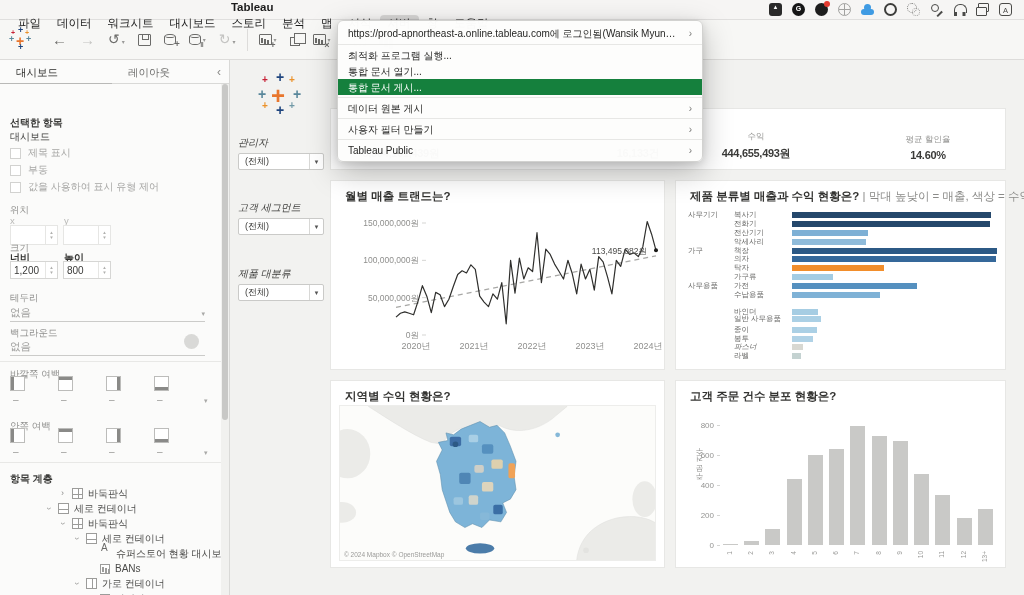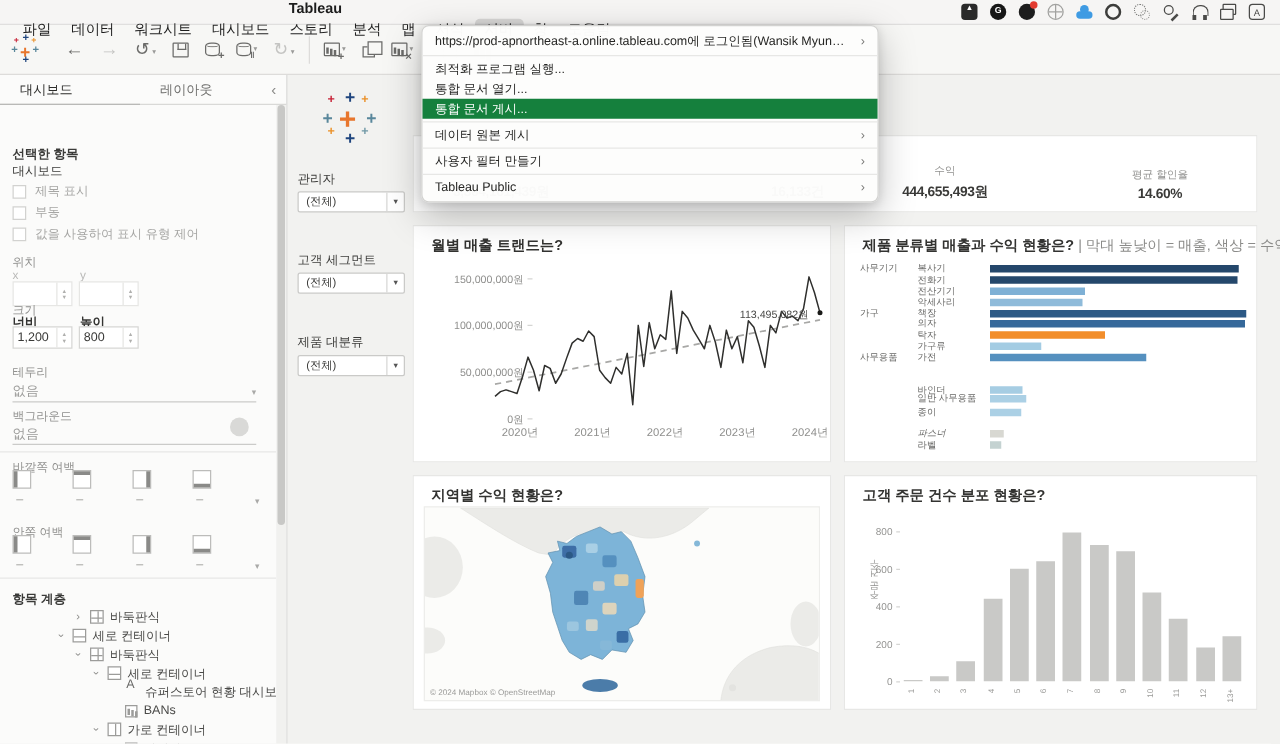--- a/index.html
+++ b/index.html
@@ -135,21 +135,21 @@
   #dash-logo span:nth-child(1){ left:21px; top:14px; font-size:24px; color:#e8762d; }
   #dash-logo span:nth-child(2){ left:26px; top:0px;  font-size:14px; color:#1f457e; }
   #dash-logo span:nth-child(3){ left:26px; top:33px; font-size:14px; color:#1f457e; }
   #dash-logo span:nth-child(4){ left:8px;  top:17px; font-size:14px; color:#59879b; }
   #dash-logo span:nth-child(5){ left:43px; top:17px; font-size:14px; color:#59879b; }
   #dash-logo span:nth-child(6){ left:12px; top:5px;  font-size:10px; color:#c72035; }
   #dash-logo span:nth-child(7){ left:39px; top:5px;  font-size:10px; color:#eb9129; }
   #dash-logo span:nth-child(8){ left:12px; top:31px; font-size:10px; color:#eb9129; }
   #dash-logo span:nth-child(9){ left:39px; top:31px; font-size:10px; color:#7199a6; }
   .filter-block { position:absolute; left:8px; width:86px; }
-  .filter-label { font-size:10px; color:#3c3c3a; margin-bottom:3px; }
+  .filter-label { font-size:10px; color:#3c3c3a; margin-bottom:3px;font-style:italic; }
   .fselect { height:17px; background:#fff; border:1px solid #cacac8; border-radius:2px; display:flex; align-items:center; justify-content:space-between; padding-left:6px; font-size:9px; color:#3a3a38; }
   .fs-caret { width:14px; align-self:stretch; border-left:1px solid #d8d8d6; display:flex; align-items:center; justify-content:center; font-size:6px; color:#555; }
   .card { position:absolute; background:#fff; border:1px solid #e7e7e5; }
   #ban-card  { left:100px; top:48px;  width:676px; height:62px; }
   #line-card { left:100px; top:120px; width:335px; height:190px; }
   #bar-card  { left:445px; top:120px; width:331px; height:190px; }
   #map-card  { left:100px; top:320px; width:335px; height:188px; }
   #hist-card { left:445px; top:320px; width:331px; height:188px; }
   .card-title { position:absolute; left:14px; top:8px; font-size:11.5px; font-weight:bold; color:#333331; white-space:nowrap; }
   .card-subtitle { font-weight:normal; color:#8b8b89; }
@@ -559,39 +559,53 @@
               <span class="br-bar" style="width: 20%; background: rgb(163, 204, 227);"></span>
             </span>
           </div>
           <div class="br-row" style="top: 70.4px;">
             <span class="br-group">사무용품</span>
             <span class="br-label">가전</span>
             <span class="br-track">
               <span class="br-bar" style="width: 61%; background: rgb(85, 144, 191);"></span>
             </span>
           </div>
+          <div class="br-row" style="top: 79.2px;">
+            <span class="br-group"></span>
+            <span class="br-label">수납용품</span>
+            <span class="br-track">
+              <span class="br-bar" style="width: 43%; background: rgb(127, 178, 214);"></span>
+            </span>
+          </div>
           <div class="br-row" style="top: 88px; margin-top: 16px;">
             <span class="br-group"></span>
             <span class="br-label">일반 사무용품</span>
             <span class="br-track">
               <span class="br-bar" style="width: 14%; background: rgb(171, 208, 229);"></span>
             </span>
           </div>
           <div class="br-row" style="top: 96.8px;">
             <span class="br-group"></span>
             <span class="br-label">바인더</span>
             <span class="br-track">
               <span class="br-bar" style="width: 12.5%; background: rgb(166, 205, 227);"></span>
             </span>
           </div>
           <div class="br-row" style="top: 114.4px;">
             <span class="br-group"></span>
             <span class="br-label">종이</span>
             <span class="br-track">
               <span class="br-bar" style="width: 12%; background: rgb(171, 208, 229);"></span>
+            </span>
+          </div>
+          <div class="br-row" style="top: 123.2px;">
+            <span class="br-group"></span>
+            <span class="br-label">봉투</span>
+            <span class="br-track">
+              <span class="br-bar" style="width: 10%; background: rgb(176, 210, 230);"></span>
             </span>
           </div>
           <div class="br-row" style="top: 132px; font-style: italic;">
             <span class="br-group"></span>
             <span class="br-label">파스너</span>
             <span class="br-track">
               <span class="br-bar" style="width: 5.5%; background: rgb(216, 216, 210);"></span>
             </span>
           </div>
           <div class="br-row" style="top: 140.8px;">

